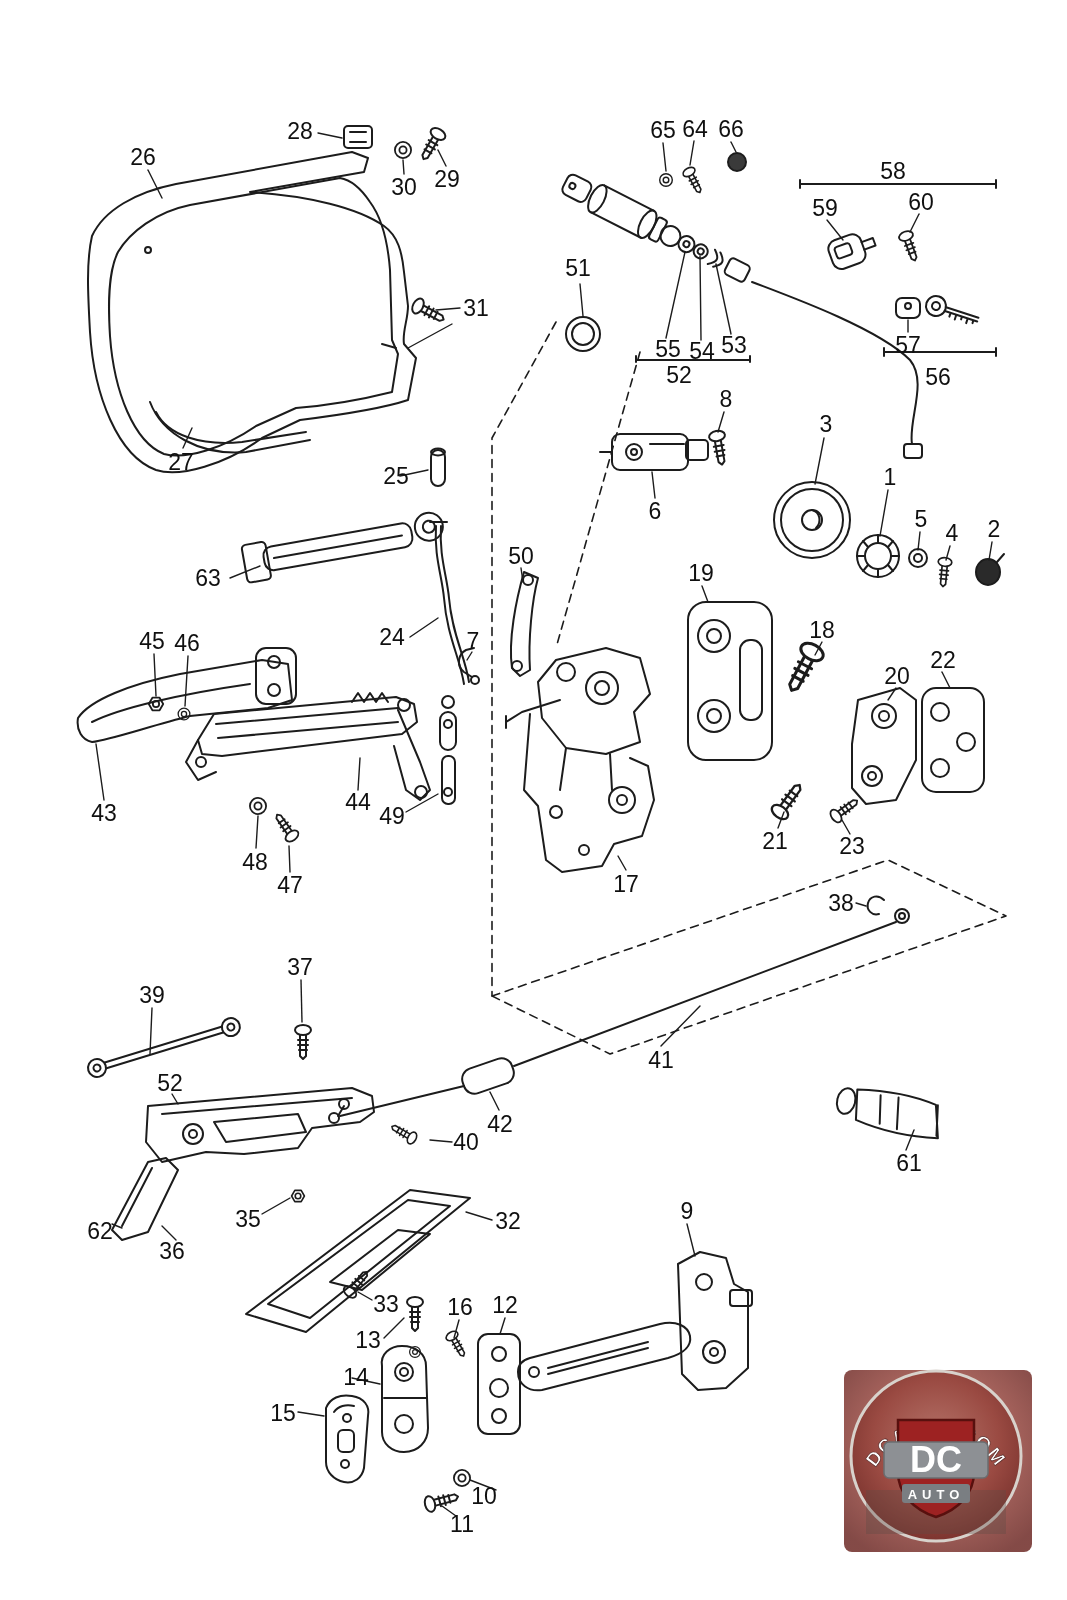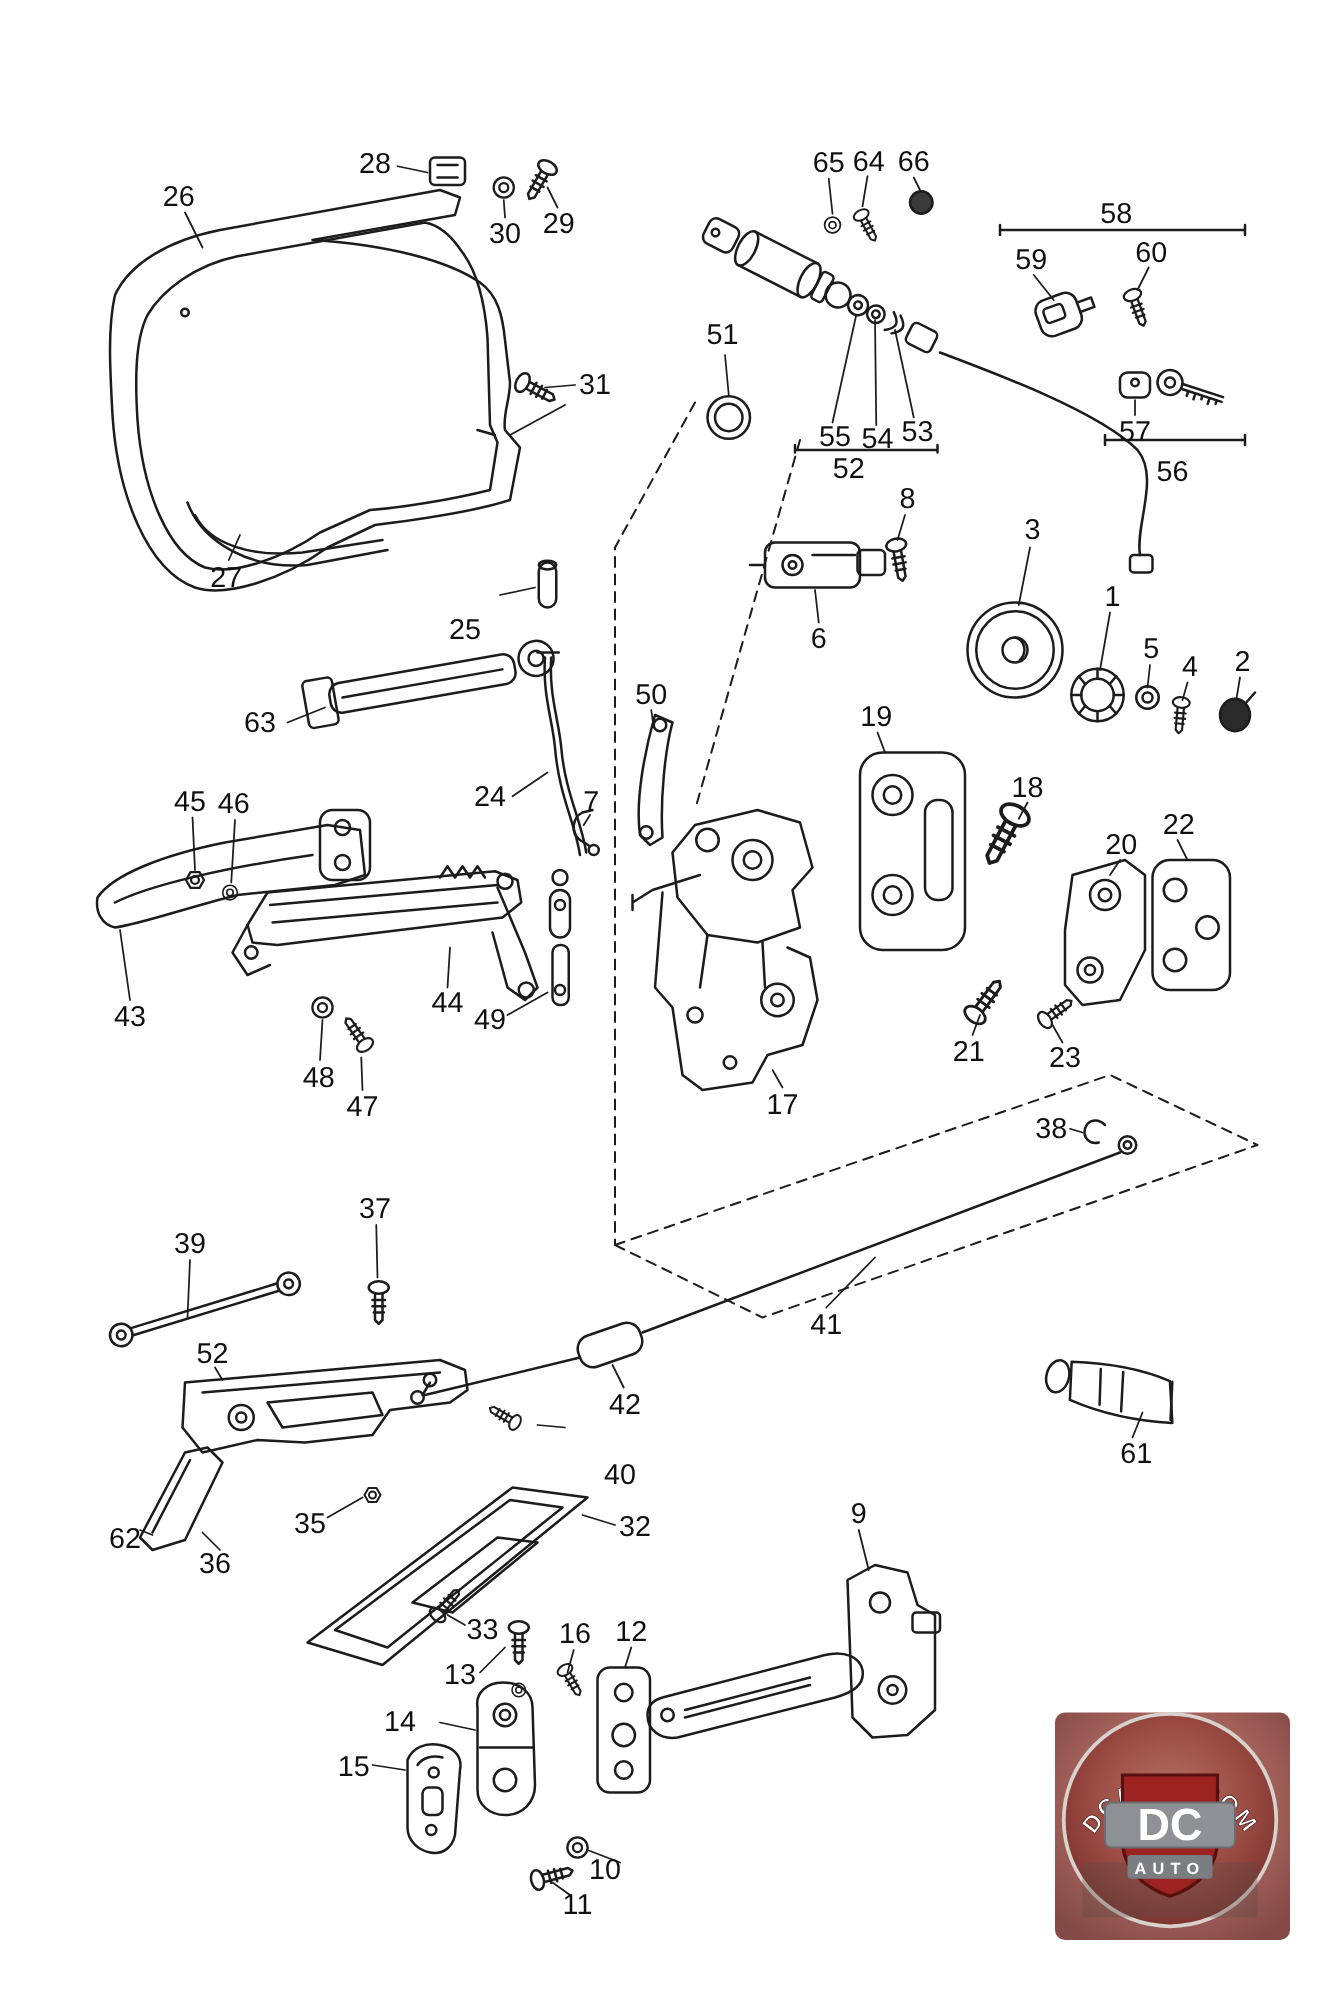--- a/index.html
+++ b/index.html
@@ -379,47 +379,47 @@
       <div class="part-label" style="left: 952px; top: 533px;">4</div>
       <div class="part-label" style="left: 921px; top: 519px;">5</div>
       <div class="part-label" style="left: 655px; top: 511px;">6</div>
       <div class="part-label" style="left: 473px; top: 641px;">7</div>
       <div class="part-label" style="left: 726px; top: 399px;">8</div>
       <div class="part-label" style="left: 687px; top: 1211px;">9</div>
       <div class="part-label" style="left: 484px; top: 1496px; text-align: center;">10</div>
       <div class="part-label" style="left: 462px; top: 1524px;">11</div>
       <div class="part-label" style="left: 505px; top: 1305px;">12</div>
       <div class="part-label" style="left: 368px; top: 1340px;">13</div>
-      <div class="part-label" style="left: 320px; top: 1377px;">14</div>
+      <div class="part-label" style="left: 356px; top: 1377px;">14</div>
       <div class="part-label" style="left: 283px; top: 1413px;">15</div>
       <div class="part-label" style="left: 460px; top: 1307px;">16</div>
       <div class="part-label" style="left: 626px; top: 884px;">17</div>
       <div class="part-label" style="left: 822px; top: 630px;">18</div>
       <div class="part-label" style="left: 701px; top: 573px;">19</div>
       <div class="part-label" style="left: 897px; top: 676px;">20</div>
       <div class="part-label" style="left: 775px; top: 841px;">21</div>
       <div class="part-label" style="left: 943px; top: 660px;">22</div>
       <div class="part-label" style="left: 852px; top: 846px;">23</div>
       <div class="part-label" style="left: 392px; top: 637px;">24</div>
-      <div class="part-label" style="left: 372px; top: 476px; margin-top: 28px;">25</div>
+      <div class="part-label" style="left: 396px; top: 476px;">25</div>
       <div class="part-label" style="left: 143px; top: 157px;">26</div>
       <div class="part-label" style="left: 181px; top: 462px;">27</div>
       <div class="part-label" style="left: 300px; top: 131px;">28</div>
       <div class="part-label" style="left: 447px; top: 179px;">29</div>
       <div class="part-label" style="left: 404px; top: 187px;">30</div>
       <div class="part-label" style="left: 476px; top: 308px;">31</div>
       <div class="part-label" style="left: 508px; top: 1221px;">32</div>
       <div class="part-label" style="left: 386px; top: 1304px;">33</div>
       <div class="part-label" style="left: 170px; top: 1083px;">52</div>
       <div class="part-label" style="left: 248px; top: 1219px;">35</div>
       <div class="part-label" style="left: 172px; top: 1251px;">36</div>
       <div class="part-label" style="left: 300px; top: 967px;">37</div>
       <div class="part-label" style="left: 841px; top: 903px;">38</div>
       <div class="part-label" style="left: 152px; top: 995px;">39</div>
-      <div class="part-label" style="left: 466px; top: 1180px; margin-left: 30px;">40</div>
+      <div class="part-label" style="left: 466px; top: 1142px;">40</div>
       <div class="part-label" style="left: 661px; top: 1060px;">41</div>
       <div class="part-label" style="left: 500px; top: 1124px;">42</div>
       <div class="part-label" style="left: 104px; top: 813px;">43</div>
       <div class="part-label" style="left: 358px; top: 802px;">44</div>
       <div class="part-label" style="left: 152px; top: 641px;">45</div>
       <div class="part-label" style="left: 187px; top: 643px;">46</div>
       <div class="part-label" style="left: 290px; top: 885px;">47</div>
       <div class="part-label" style="left: 255px; top: 862px;">48</div>
       <div class="part-label" style="left: 392px; top: 816px;">49</div>
       <div class="part-label" style="left: 521px; top: 556px;">50</div>

